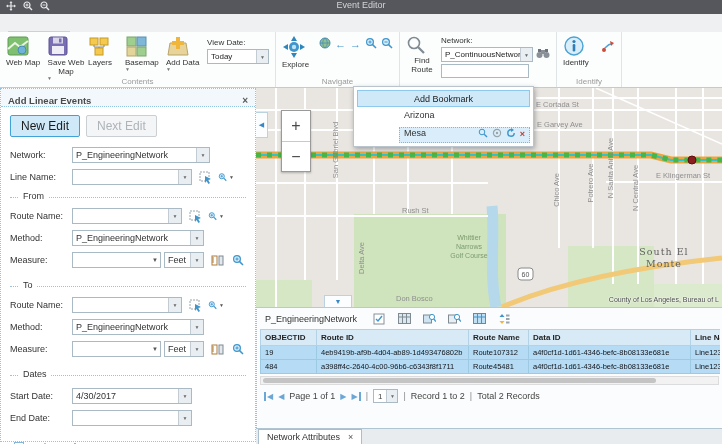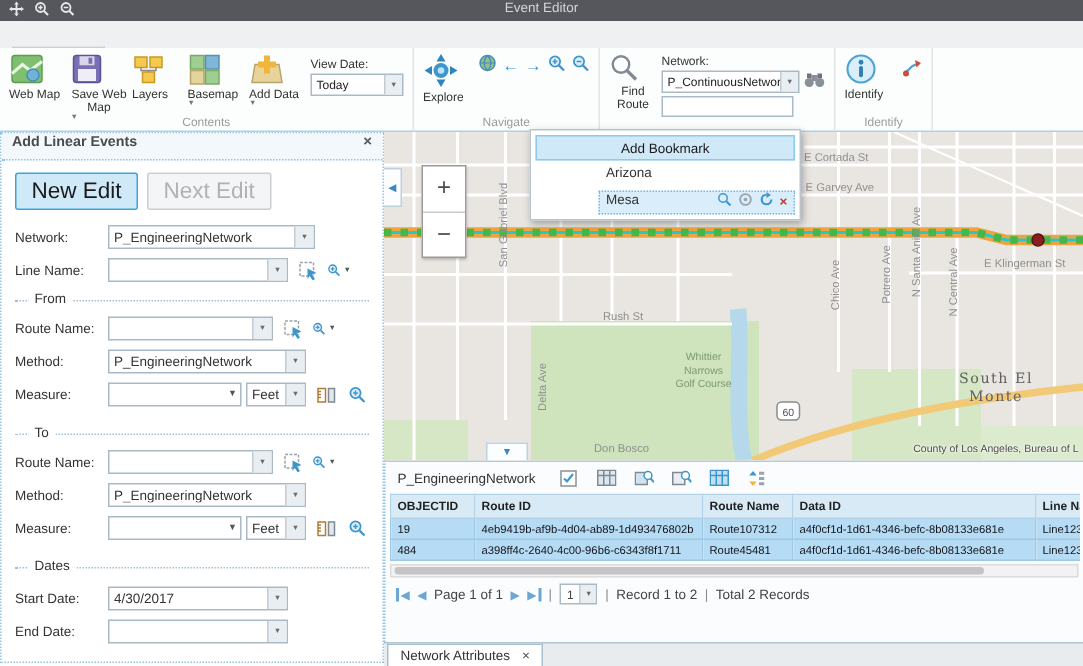--- a/index.html
+++ b/index.html
@@ -42,25 +42,25 @@
   .nav-icons { display:flex; gap:4px; align-items:center; height:14px; }
   .fr-col { display:flex; flex-direction:column; gap:2px; padding-top:1px; font-size:8px; color:#333; }
   .fr-row { display:flex; gap:3px; align-items:center; }
   .txtbox { height:14px; width:88px; border:1px solid #a9bac4; background:#fff; font-size:8px; padding:0 2px;
     font-family:"Liberation Sans",sans-serif; }
 
   
   .left-panel { position:absolute; top:88px; left:0; width:256px; bottom:2px; background:#fff;
     border:1px dotted #93c4e4; }
   .lp-header { height:18px; background:#f3f8fc; border-bottom:1px dotted #93c4e4; display:flex;
-    align-items:flex-start; padding:0 7px; font-size:9.5px; font-weight:bold; color:#4a4a4a; }
+    align-items:flex-end; padding:0 7px; font-size:9.5px; font-weight:bold; color:#4a4a4a; }
   .lp-close { margin-left:auto; color:#5a5a5a; font-size:10px; cursor:default; }
   .lp-body { padding:8px 9px 0 9px; }
   .btn-row { display:flex; gap:6px; margin-bottom:10px; }
-  .pbtn { font-size:15px; padding:3px 10px; border-radius:2px; border:1px solid #3fa3da;
+  .pbtn { font-size:12px; padding:3px 10px; border-radius:2px; border:1px solid #3fa3da;
     background:#cfe9f8; color:#1a1a1a; }
   .pbtn.disabled { border-color:#c9cfd3; background:#f4f5f6; color:#adb3b7; }
   .frow { display:flex; align-items:center; margin:6px 0; font-size:9px; color:#333; }
   .flabel { width:62px; flex:none; }
   .fcombo { display:flex; align-items:center; height:16px; border:1px solid #a9bac4; background:#fff;
     font-size:9px; flex:1; }
   .fcombo .val { padding:0 3px; flex:1; white-space:nowrap; overflow:hidden; }
   .fcombo .dd { width:13px; align-self:stretch; background:#e9eef2; border-left:1px solid #c3ccd2;
     color:#6b6b6b; font-size:5px; display:flex; align-items:center; justify-content:center; }
   .inline-caret { font-size:6px; color:#555; margin-left:auto; padding-right:2px; }

